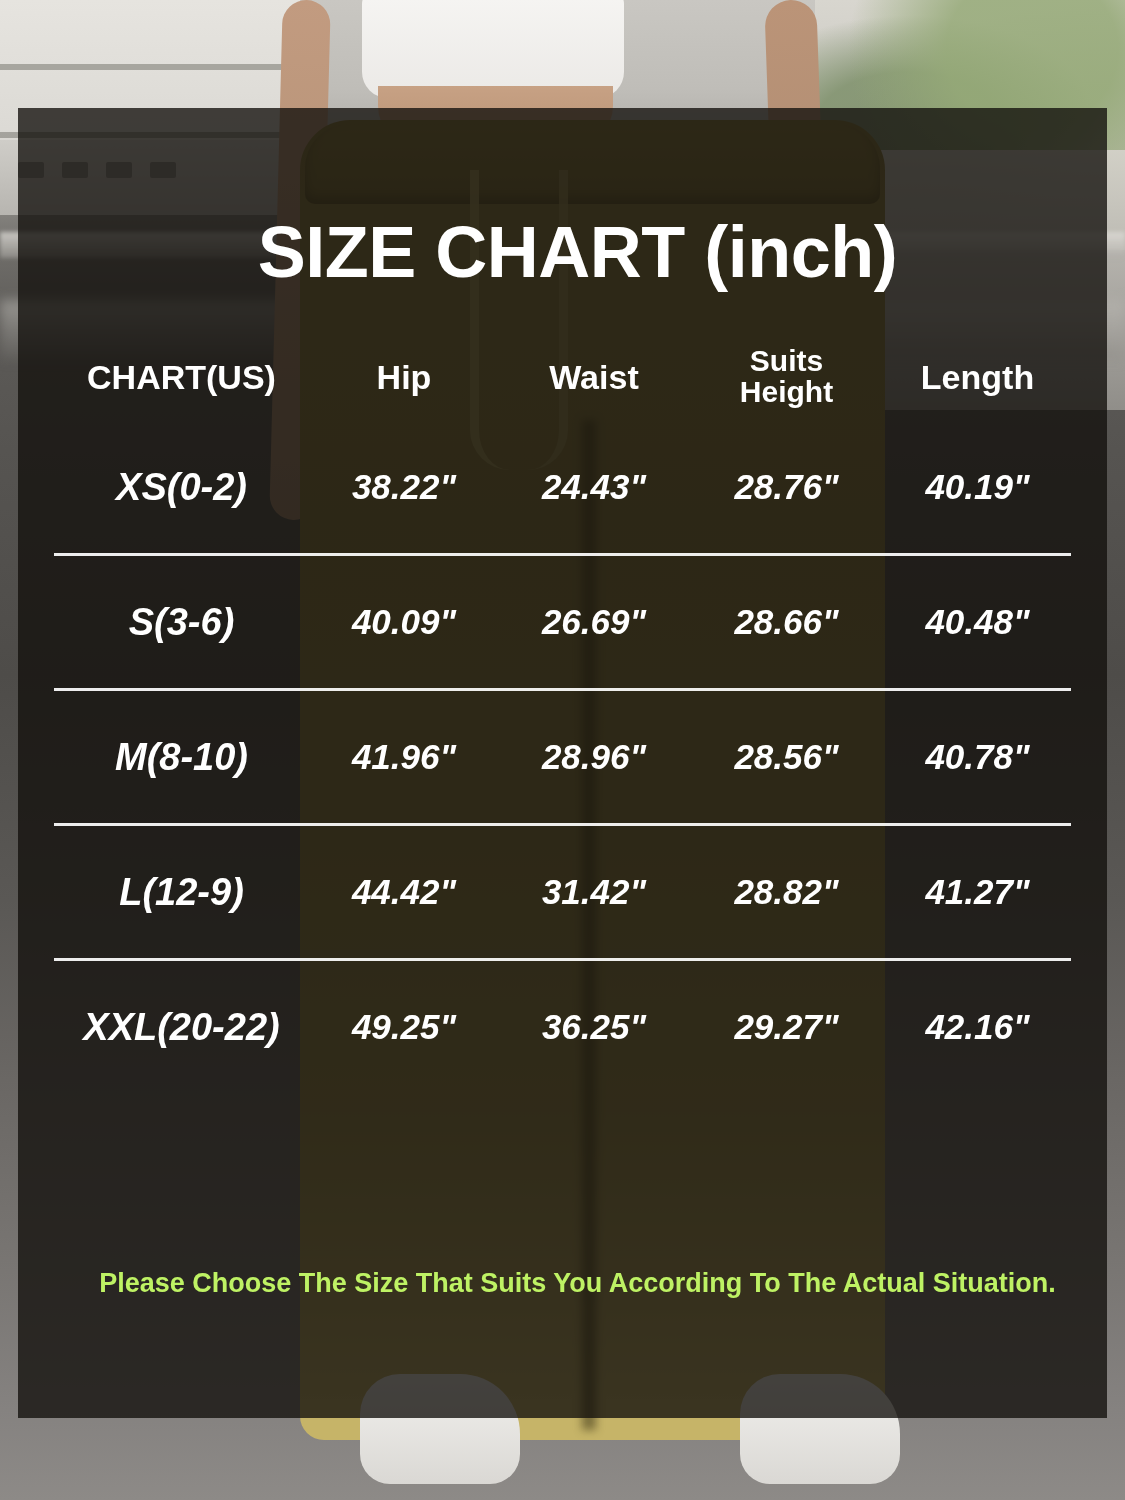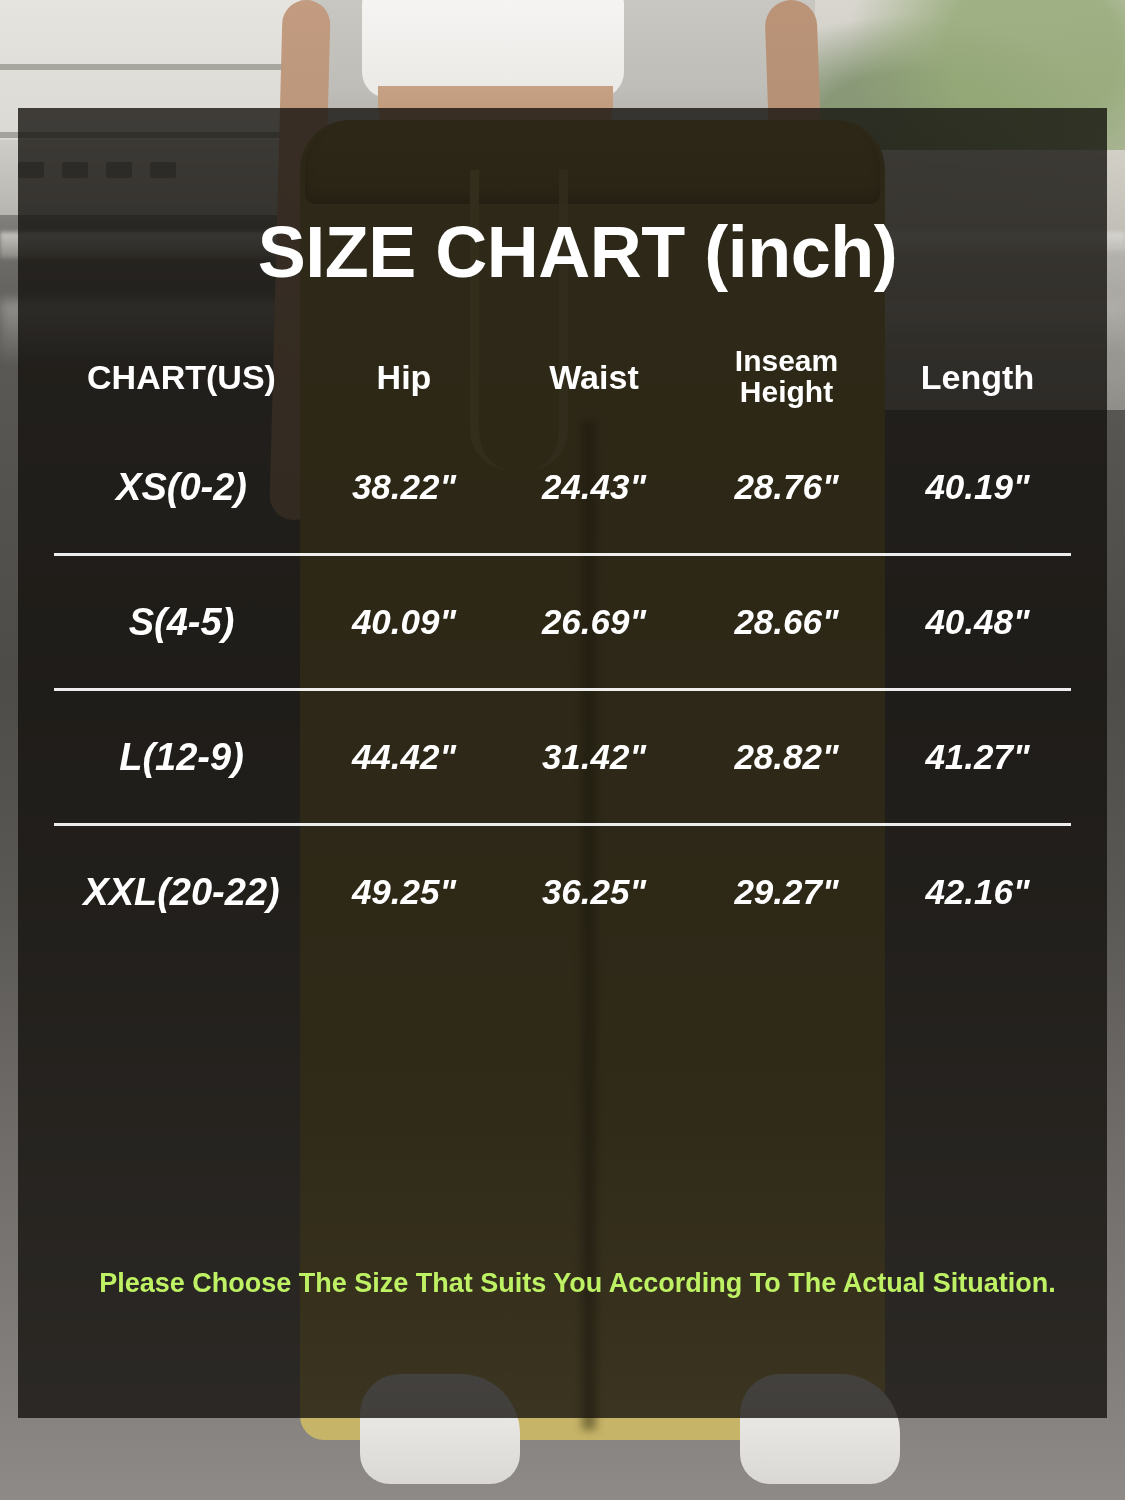--- a/index.html
+++ b/index.html
@@ -314,40 +314,47 @@
           <col class="c3">
           <col class="c4">
           <col class="c5">
       </colgroup>
       <thead>
         <tr>
           <th>CHART(US)</th>
           <th>Hip</th>
           <th>Waist</th>
           <th class="small-two-line">
-            <span>Inseam</span><br>
+            <span>Suits</span><br>
             <span>Height</span>
           </th>
           <th>Length</th>
         </tr>
       </thead>
       <tbody>
         <tr>
           <td class="size-col">XS(0-2)</td>
           <td>38.22"</td>
           <td>24.43"</td>
           <td>28.76"</td>
           <td>40.19"</td>
         </tr>
         <tr>
-          <td class="size-col">S(4-5)</td>
+          <td class="size-col">S(3-6)</td>
           <td>40.09"</td>
           <td>26.69"</td>
           <td>28.66"</td>
           <td>40.48"</td>
+        </tr>
+        <tr>
+          <td class="size-col">M(8-10)</td>
+          <td>41.96"</td>
+          <td>28.96"</td>
+          <td>28.56"</td>
+          <td>40.78"</td>
         </tr>
         <tr>
           <td class="size-col">L(12-9)</td>
           <td>44.42"</td>
           <td>31.42"</td>
           <td>28.82"</td>
           <td>41.27"</td>
         </tr>
         <tr>
           <td class="size-col">XXL(20-22)</td>

